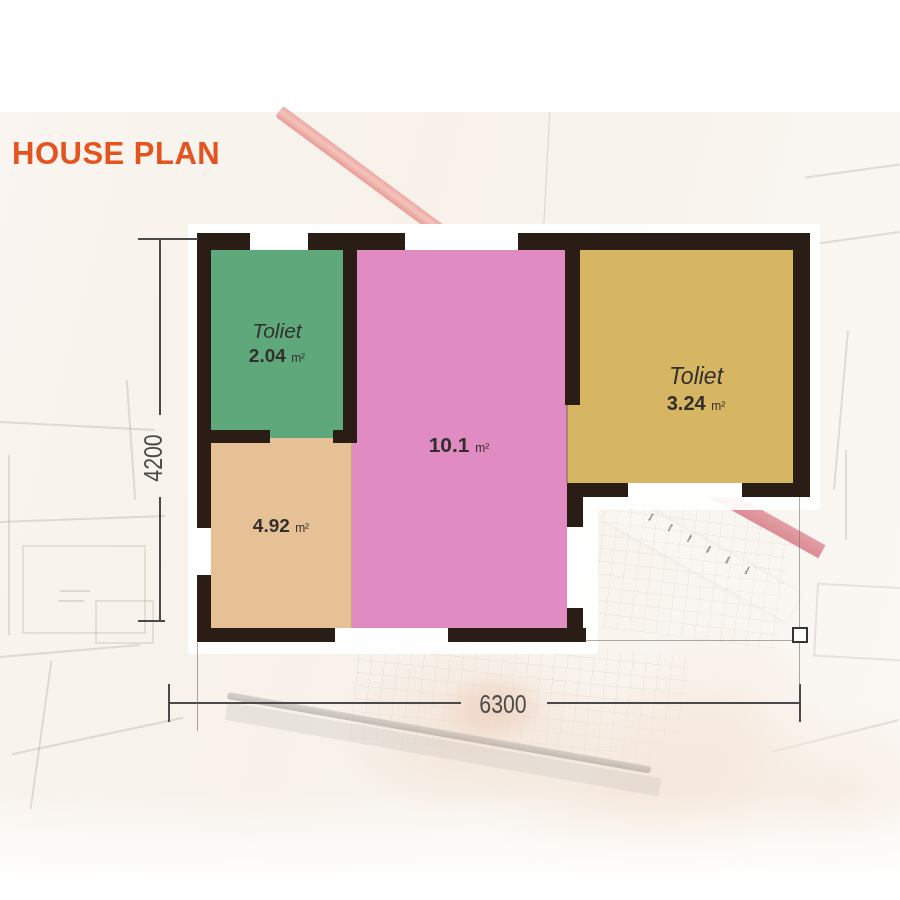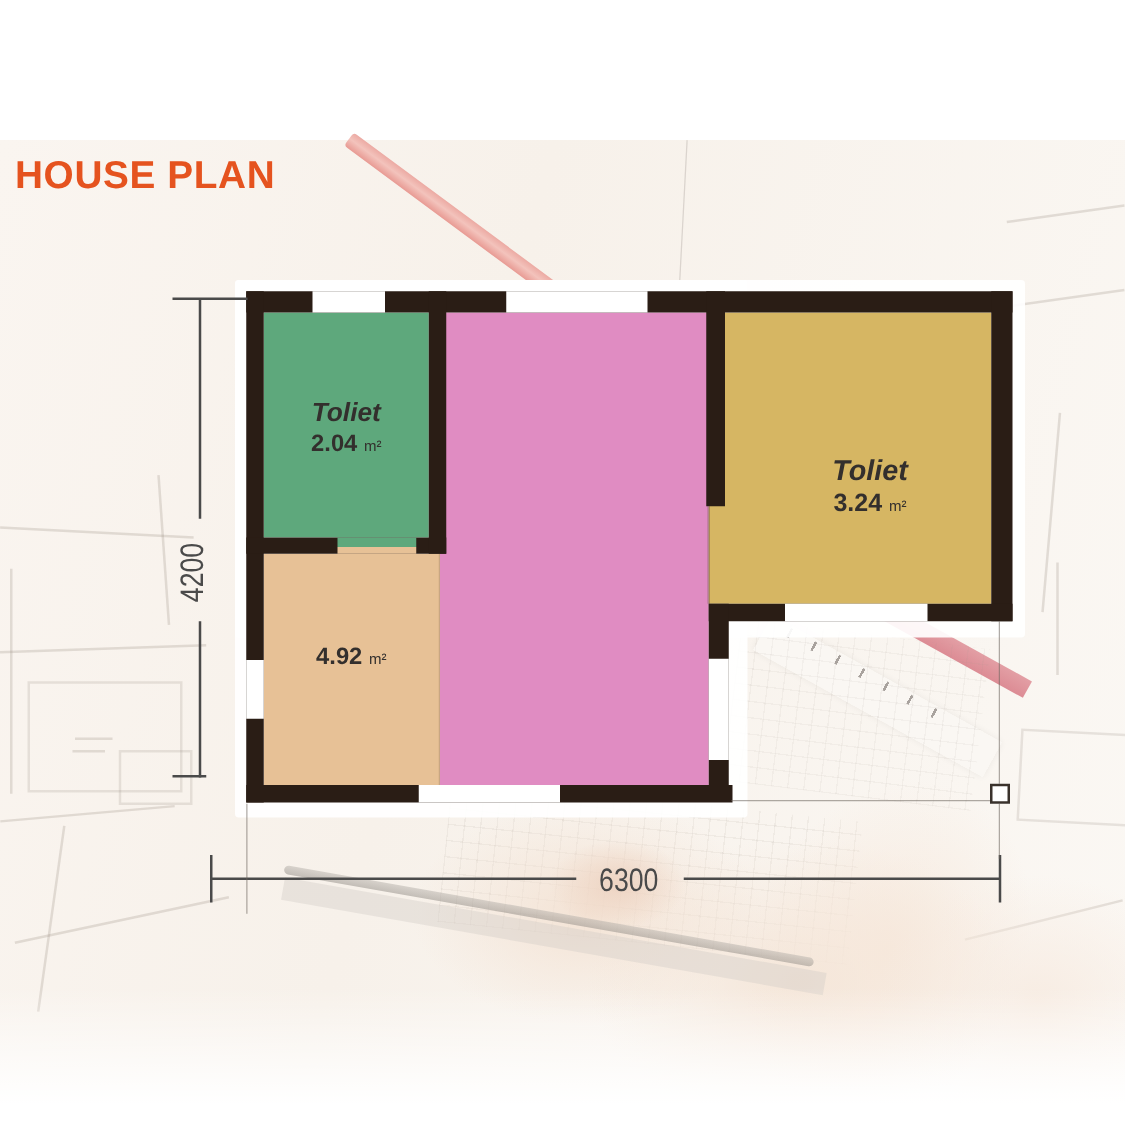--- a/index.html
+++ b/index.html
@@ -16,32 +16,32 @@
         background:repeating-linear-gradient(0deg,rgba(160,150,140,.14) 0 1px,transparent 1px 13px),
                    repeating-linear-gradient(90deg,rgba(160,150,140,.14) 0 1px,transparent 1px 13px);}
   .blob{position:absolute;border-radius:50%;}
 
   
   .halo{position:absolute;background:rgba(255,255,255,.92);border-radius:3px;}
   .floor{position:absolute;}
   .wall{position:absolute;background:#2a1d15;}
   .win{position:absolute;background:#ffffff;}
   .roomlabel{position:absolute;text-align:center;color:#332f2d;line-height:1.25;}
-  .rname{font-style:italic;font-weight:700;}
+  .rname{font-style:italic;font-weight:400;}
   .rarea{font-weight:700;}
   .runit{font-weight:400;font-size:12px;}
 
   
   .dim{position:absolute;background:#4a4a4a;}
   .dimtxt{position:absolute;color:#4a4a4a;font-size:26px;font-weight:400;
           text-align:center;white-space:nowrap;}
   .ext{position:absolute;background:rgba(110,102,95,.55);}
 
   
-  #title{left:12px;top:122px;font-size:31px;font-weight:700;letter-spacing:.5px;color:#e5531f;}
+  #title{left:12px;top:136px;font-size:31px;font-weight:700;letter-spacing:.5px;color:#e5531f;}
 </style>
 </head>
 <body>
 
 <div id="app">
 
   <div id="bg" class="abs">
 
     <div class="sk" style="left:0;top:313px;width:155px;height:2px;transform:rotate(3deg);"></div>
     <div class="sk" style="left:8px;top:343px;width:2px;height:180px;"></div>
@@ -117,20 +117,21 @@
   <div class="abs" style="left:270px;top:430px;width:63px;height:13px;background:linear-gradient(180deg,#5ea87c 0 58%,#e7c196 58% 100%);"></div>
 
   <div class="roomlabel" style="left:197px;top:318px;width:160px;">
     <div class="rname" style="font-size:21px;">Toliet</div>
     <div style="font-size:19px;"><span class="rarea">2.04</span> <span class="runit">m²</span></div>
   </div>
   <div class="roomlabel" style="left:201px;top:514px;width:160px;">
     <div style="font-size:19px;"><span class="rarea">4.92</span> <span class="runit">m²</span></div>
   </div>
   <div class="roomlabel" style="left:379px;top:432px;width:160px;">
+    <div style="font-size:21px;"><span class="rarea">10.1</span> <span class="runit">m²</span></div>
   </div>
   <div class="roomlabel" style="left:616px;top:362px;width:160px;">
     <div class="rname" style="font-size:23px;">Toliet</div>
     <div style="font-size:20px;"><span class="rarea">3.24</span> <span class="runit">m²</span></div>
   </div>
 
   <div class="dim" style="left:159px;top:239px;width:2px;height:176px;"></div>
   <div class="dim" style="left:159px;top:497px;width:2px;height:125px;"></div>
   <div class="dim" style="left:138px;top:238px;width:60px;height:2px;"></div>
   <div class="dim" style="left:138px;top:620px;width:27px;height:2px;"></div>

